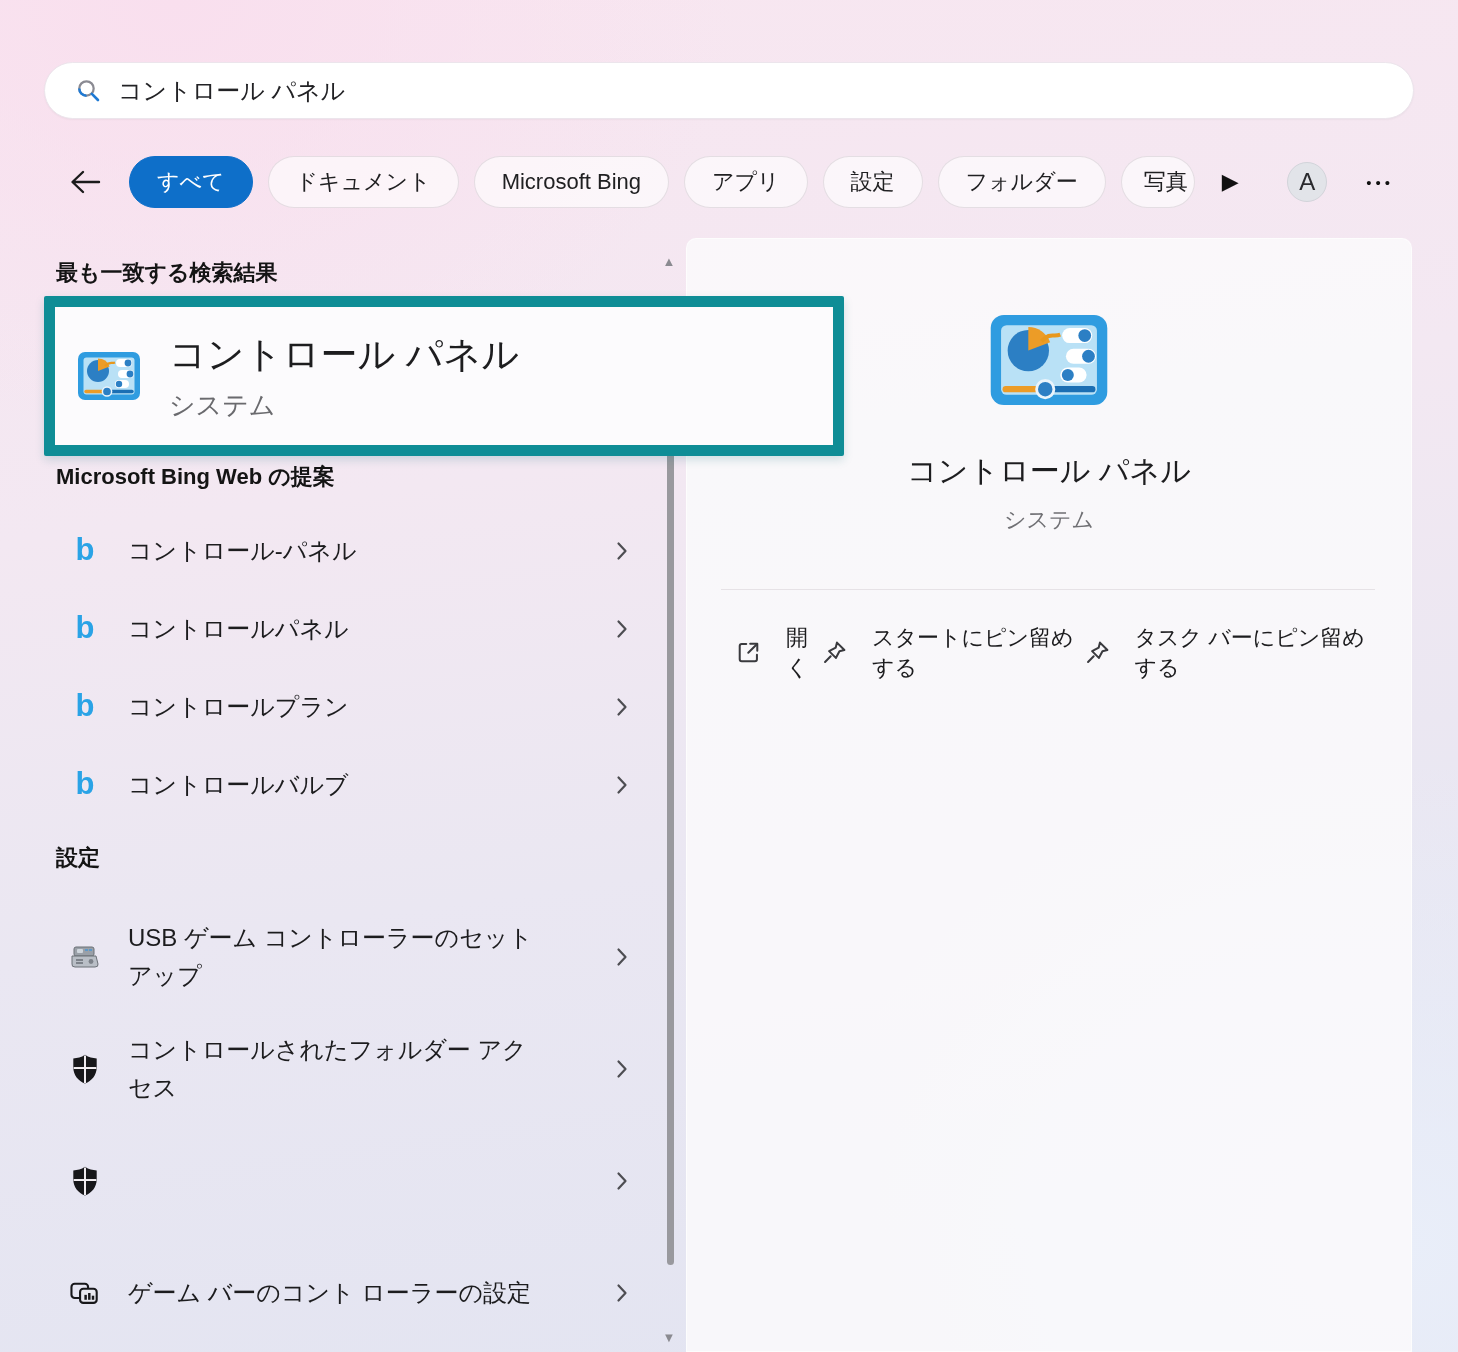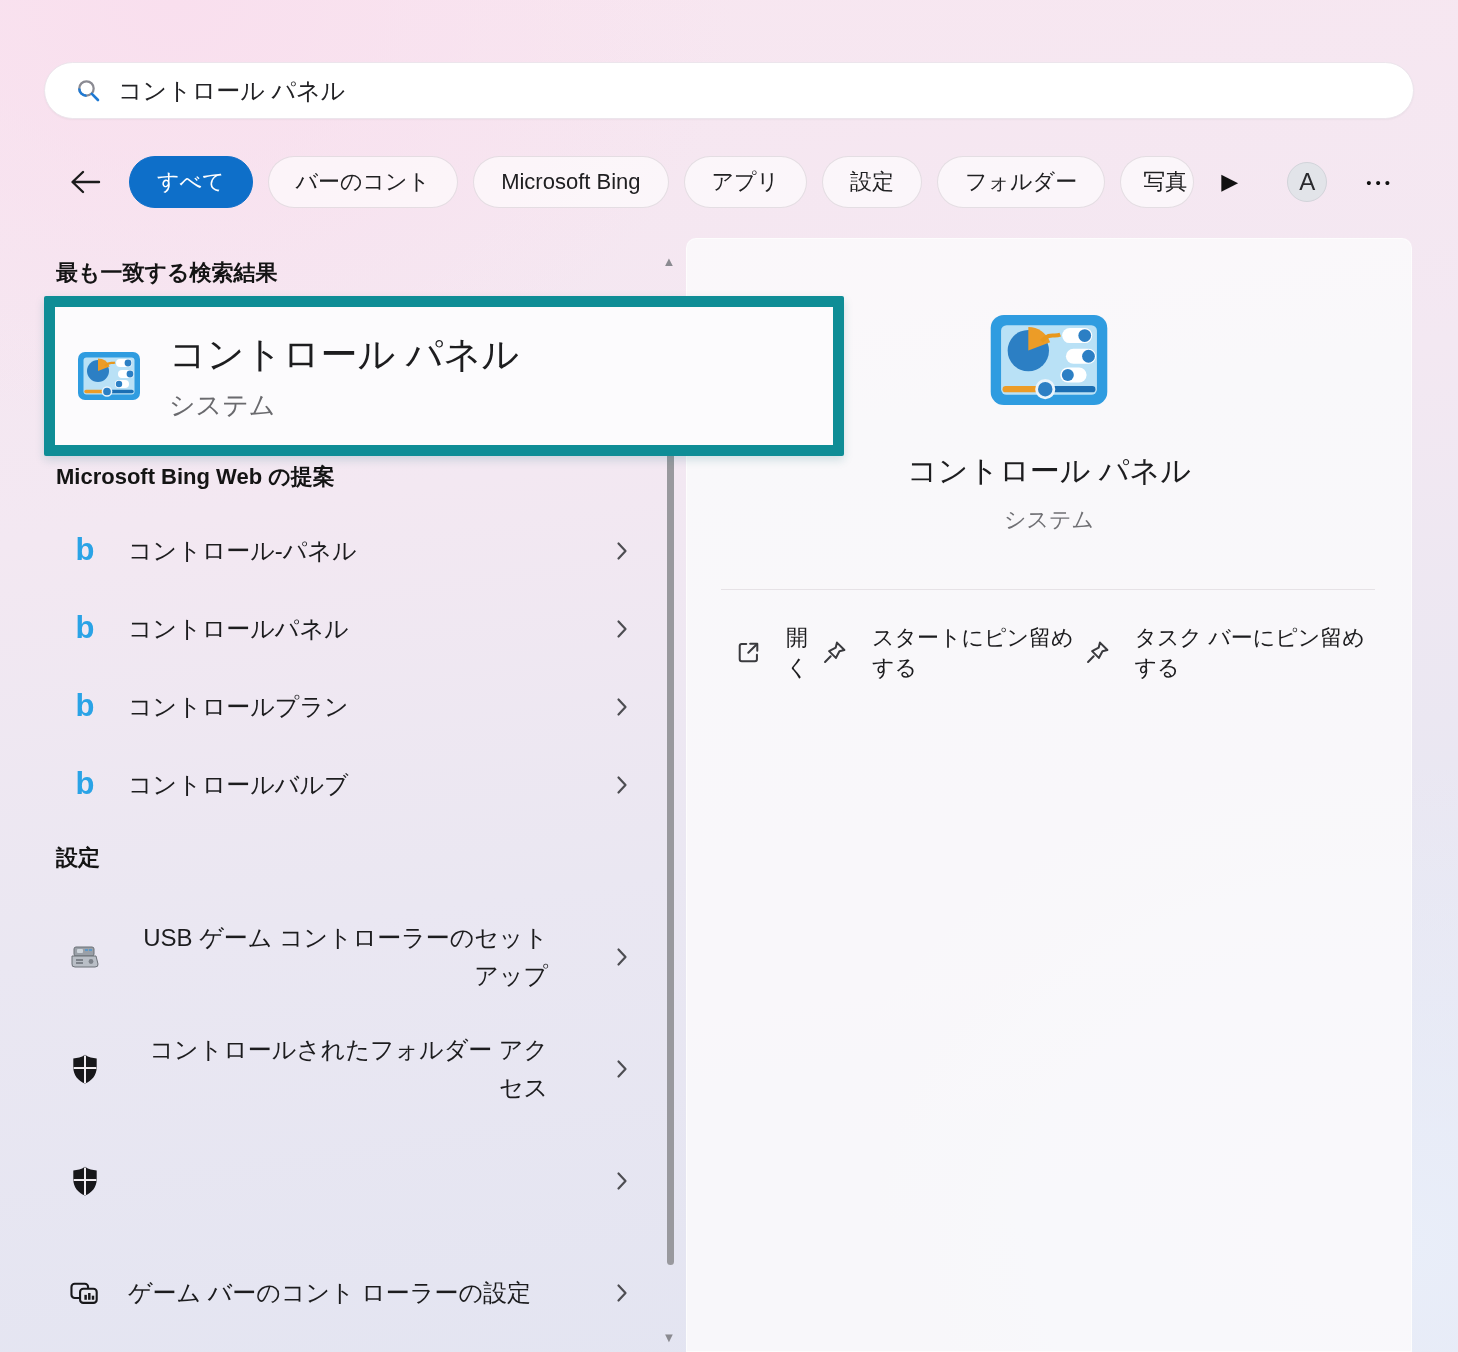--- a/index.html
+++ b/index.html
@@ -83,21 +83,21 @@
 
   .list { position:absolute; left:64px; width:578px; display:flex; flex-direction:column; }
   .bing-list { top:512px; }
   .settings-list { top:901px; }
   .row {
     display:flex; align-items:center; gap:0; cursor:pointer; width:100%;
   }
   .bing-list .row { height:78px; }
   .settings-list .row { height:112px; }
   .row .ico { width:42px; flex:0 0 42px; display:flex; align-items:center; justify-content:center; }
-  .row .lbl { margin-left:22px; font-size:24px; color:#1c1c1e; line-height:38px; max-width:420px;text-align:right; }
+  .row .lbl { margin-left:22px; font-size:24px; color:#1c1c1e; line-height:38px; max-width:420px; }
   .row .chev { margin-left:auto; margin-right:14px; display:flex; align-items:center; }
   .bing-b {
     font-size:31px; font-weight:bold; color:#2aa3e6; line-height:1;
     font-family:"Liberation Sans",sans-serif; transform:translateY(-2px);
   }
 
   
   .preview-card {
     position:absolute; left:686px; top:238px; width:726px; height:1114px;
     background:rgba(250,249,251,0.92); border-radius:10px 10px 0 0;
@@ -150,21 +150,21 @@
   <div class="filter-row">
     <button class="back-btn">
       <svg width="34" height="26" viewBox="0 0 34 26" fill="none">
         <path d="M15 3 L4.5 13 L15 23 M5 13 H31" stroke="#1b1b1b" stroke-width="2.4" stroke-linecap="round" stroke-linejoin="round"></path>
       </svg>
     </button>
     <div class="pill active">
         <span>すべて</span>
       </div>
     <div class="pill">
-        <span>バーのコント</span>
+        <span>ドキュメント</span>
       </div>
     <div class="pill">
         <span>Microsoft Bing</span>
       </div>
     <div class="pill">
         <span>アプリ</span>
       </div>
     <div class="pill">
         <span>設定</span>
       </div>

